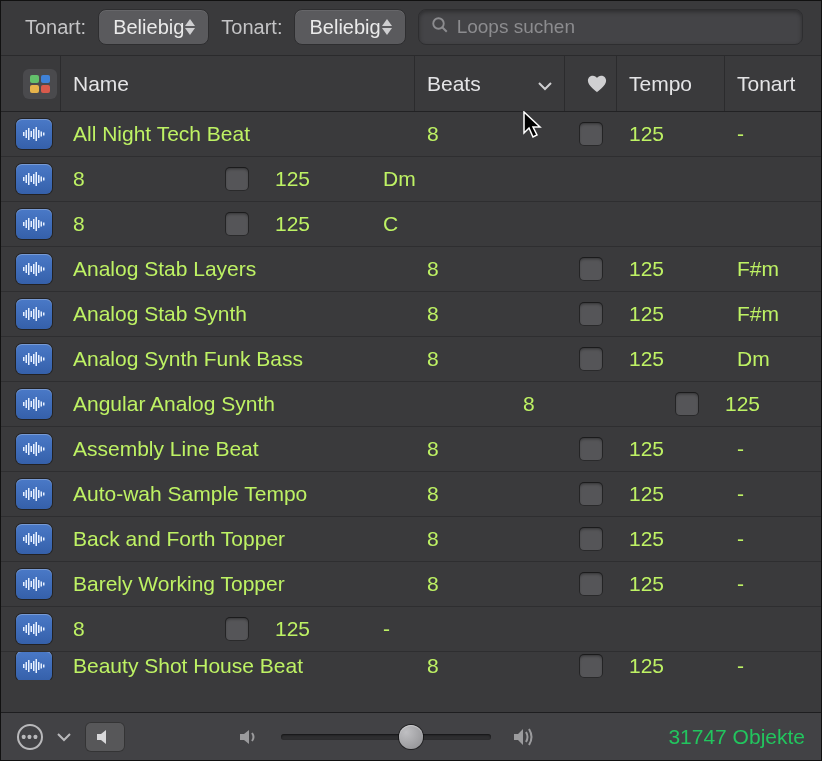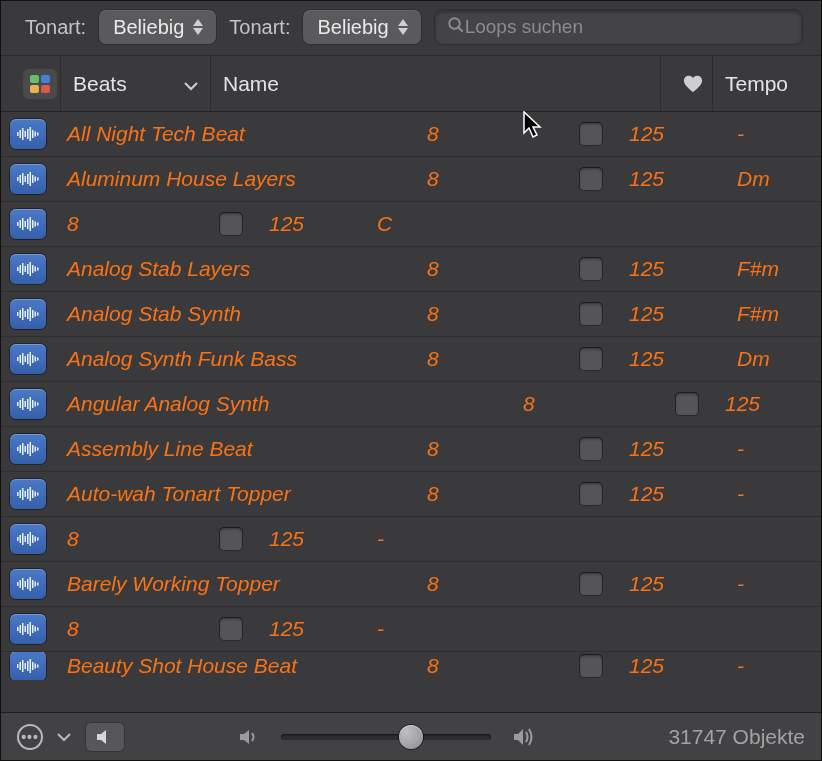--- a/index.html
+++ b/index.html
@@ -25,37 +25,36 @@
   .dropdown {
     display: inline-flex;
     align-items: center;
     background: #5a5a5d;
     border: 1px solid #2e2e30;
     border-radius: 8px;
     height: 36px;
     padding: 0 8px 0 14px;
     color: #eaeaea;
     font-size: 20px;
-    gap: 8px;
     box-shadow: inset 0 1px 0 rgba(255,255,255,.08);
   }
   .dropdown .stepper {
     width: 16px; height: 22px; display: flex; flex-direction: column; justify-content: center; gap: 0;
   }
   .stepper svg { display: block; }
   .search {
     flex: 1;
     display: flex;
     align-items: center;
     background: #444447;
     border: 1px solid #2e2e30;
     border-radius: 8px;
     height: 36px;
     padding: 0 12px;
-    gap: 0;
+    gap: 8px;
     box-shadow: inset 0 2px 4px rgba(0,0,0,.35);
   }
   .search input {
     flex: 1;
     background: transparent;
     border: none;
     outline: none;
     color: #cfcfd1;
     font-size: 19px;
   }
@@ -103,24 +102,24 @@
 
   
   .list {
     height: 620px;
     overflow: hidden;
   }
   .row {
     display: flex;
     align-items: center;
     height: 45px;
+    padding-left: 6px;
     border-bottom: 1px solid #2e2e30;
-    color: #f97316;
+    color: #bef264;
     font-size: 21px;
-    font-style: italic;
   }
   .row .cell { display:flex; align-items:center; height:100%; padding-left: 12px; }
   .row .cell.col-icon { padding-left:0; justify-content:center; }
   .loop-icon {
     width: 36px; height: 30px; border-radius: 6px;
     background: linear-gradient(#4a79c7, #3560aa);
     display:flex; align-items:center; justify-content:center;
     box-shadow: inset 0 1px 0 rgba(255,255,255,.25), 0 0 0 1px rgba(0,0,0,.4);
   }
   .loop-icon svg { display:block; }
@@ -168,21 +167,21 @@
     box-shadow: inset 0 1px 2px rgba(0,0,0,.6);
   }
   .slider .thumb {
     position: absolute;
     top: 50%; transform: translate(-50%, -50%);
     width: 24px; height: 24px; border-radius: 50%;
     background: radial-gradient(circle at 30% 30%, #bfbfc2, #8d8d90);
     box-shadow: 0 0 0 1px rgba(0,0,0,.5), inset 0 1px 1px rgba(255,255,255,.4);
   }
   .vol-icon svg { display:block; }
-  .count { margin-left: auto; color:#a3a3a3; }
+  .count { margin-left: auto; color:#22c55e; }
 
   
   .cursor {
     position: absolute;
     left: 522px; top: 110px;
     pointer-events: none;
   }
 </style>
 </head>
 <body>
@@ -229,35 +228,36 @@
   <div class="hcol col-icon">
     <div class="view-toggle">
       <svg width="22" height="20" viewBox="0 0 22 20">
         <rect x="1" y="1" width="9" height="8" rx="2" fill="#63c06b"></rect>
         <rect x="12" y="1" width="9" height="8" rx="2" fill="#3f82d8"></rect>
         <rect x="1" y="11" width="9" height="8" rx="2" fill="#e6b34b"></rect>
         <rect x="12" y="11" width="9" height="8" rx="2" fill="#d85a4c"></rect>
       </svg>
     </div>
   </div>
+  <div class="hcol col-name">Name</div>
   <div class="hcol col-beats">
     <span>Beats</span>
     <span class="sort-ind">
       <svg width="14" height="10" viewBox="0 0 14 10">
           <polyline points="1,2 7,8 13,2" fill="none" stroke="#cfcfd1" stroke-width="2"></polyline>
         </svg>
     </span>
   </div>
-  <div class="hcol col-name">Name</div>
   <div class="hcol col-fav heart">
     <svg width="22" height="20" viewBox="0 0 24 22">
       <path d="M12 20 C12 20 2 13 2 7.5 C2 4 4.5 2 7.5 2 C9.5 2 11 3 12 4.5 C13 3 14.5 2 16.5 2 C19.5 2 22 4 22 7.5 C22 13 12 20 12 20 Z" fill="#cfcfd1"></path>
     </svg>
   </div>
   <div class="hcol col-tempo">Tempo</div>
+  <div class="hcol col-key">Tonart</div>
 </div>
 
 <div class="list" id="list">
     <div class="row">
     <div class="cell col-icon">
       <div class="loop-icon">
         <svg width="24" height="14" viewBox="0 0 24 14">
           <rect x="1" y="5" width="1.5" height="4" fill="#e8f1ff"></rect>
             <rect x="3.5" y="3" width="1.5" height="8" fill="#e8f1ff"></rect>
             <rect x="6" y="1" width="1.5" height="12" fill="#e8f1ff"></rect>
@@ -287,21 +287,20 @@
             <rect x="6" y="1" width="1.5" height="12" fill="#e8f1ff"></rect>
             <rect x="8.5" y="4" width="1.5" height="6" fill="#e8f1ff"></rect>
             <rect x="11" y="2" width="1.5" height="10" fill="#e8f1ff"></rect>
             <rect x="13.5" y="0" width="1.5" height="14" fill="#e8f1ff"></rect>
             <rect x="16" y="3" width="1.5" height="8" fill="#e8f1ff"></rect>
             <rect x="18.5" y="4.5" width="1.5" height="5" fill="#e8f1ff"></rect>
             <rect x="21" y="5.5" width="1.5" height="3" fill="#e8f1ff"></rect>
         </svg>
       </div>
     </div>
-    <div class="cell col-name">Aluminum House Layers</div>
     <div class="cell col-beats">8</div>
     <div class="cell col-fav" style="justify-content:center;padding-left:0">
       <div class="checkbox"></div>
     </div>
     <div class="cell col-tempo">125</div>
     <div class="cell col-key">Dm</div>
     </div>
     <div class="row">
     <div class="cell col-icon">
       <div class="loop-icon">
@@ -453,21 +452,21 @@
             <rect x="6" y="1" width="1.5" height="12" fill="#e8f1ff"></rect>
             <rect x="8.5" y="4" width="1.5" height="6" fill="#e8f1ff"></rect>
             <rect x="11" y="2" width="1.5" height="10" fill="#e8f1ff"></rect>
             <rect x="13.5" y="0" width="1.5" height="14" fill="#e8f1ff"></rect>
             <rect x="16" y="3" width="1.5" height="8" fill="#e8f1ff"></rect>
             <rect x="18.5" y="4.5" width="1.5" height="5" fill="#e8f1ff"></rect>
             <rect x="21" y="5.5" width="1.5" height="3" fill="#e8f1ff"></rect>
         </svg>
       </div>
     </div>
-    <div class="cell col-name">Auto-wah Tonart Topper</div>
+    <div class="cell col-name">Auto-wah Sample Tempo</div>
     <div class="cell col-beats">8</div>
     <div class="cell col-fav" style="justify-content:center;padding-left:0">
       <div class="checkbox"></div>
     </div>
     <div class="cell col-tempo">125</div>
     <div class="cell col-key">-</div>
     </div>
     <div class="row">
     <div class="cell col-icon">
       <div class="loop-icon">
@@ -477,20 +476,21 @@
             <rect x="6" y="1" width="1.5" height="12" fill="#e8f1ff"></rect>
             <rect x="8.5" y="4" width="1.5" height="6" fill="#e8f1ff"></rect>
             <rect x="11" y="2" width="1.5" height="10" fill="#e8f1ff"></rect>
             <rect x="13.5" y="0" width="1.5" height="14" fill="#e8f1ff"></rect>
             <rect x="16" y="3" width="1.5" height="8" fill="#e8f1ff"></rect>
             <rect x="18.5" y="4.5" width="1.5" height="5" fill="#e8f1ff"></rect>
             <rect x="21" y="5.5" width="1.5" height="3" fill="#e8f1ff"></rect>
         </svg>
       </div>
     </div>
+    <div class="cell col-name">Back and Forth Topper</div>
     <div class="cell col-beats">8</div>
     <div class="cell col-fav" style="justify-content:center;padding-left:0">
       <div class="checkbox"></div>
     </div>
     <div class="cell col-tempo">125</div>
     <div class="cell col-key">-</div>
     </div>
     <div class="row">
     <div class="cell col-icon">
       <div class="loop-icon">

